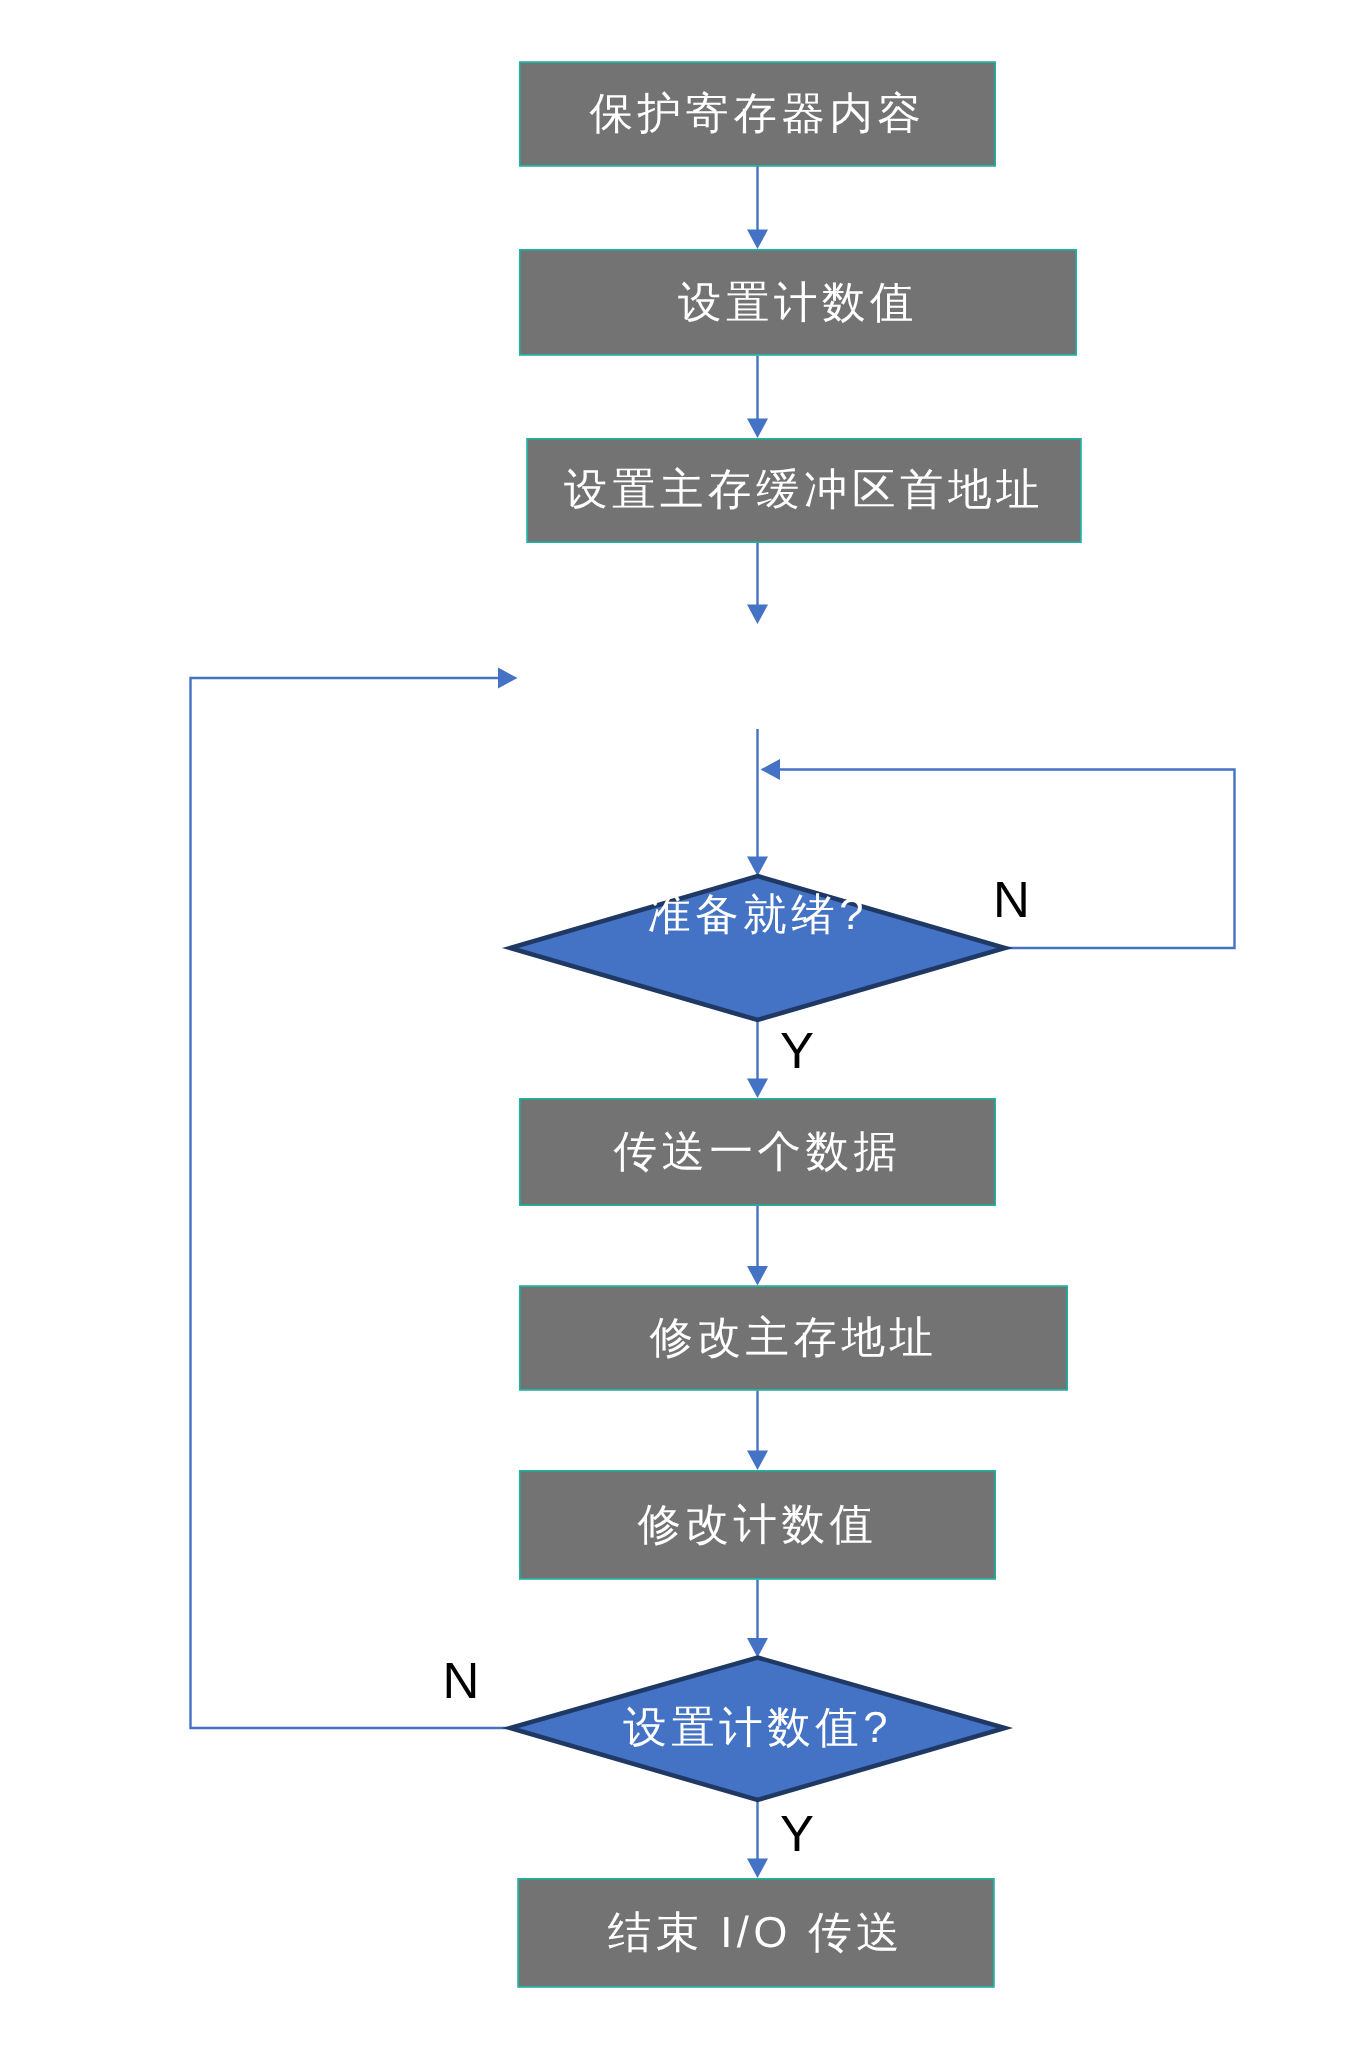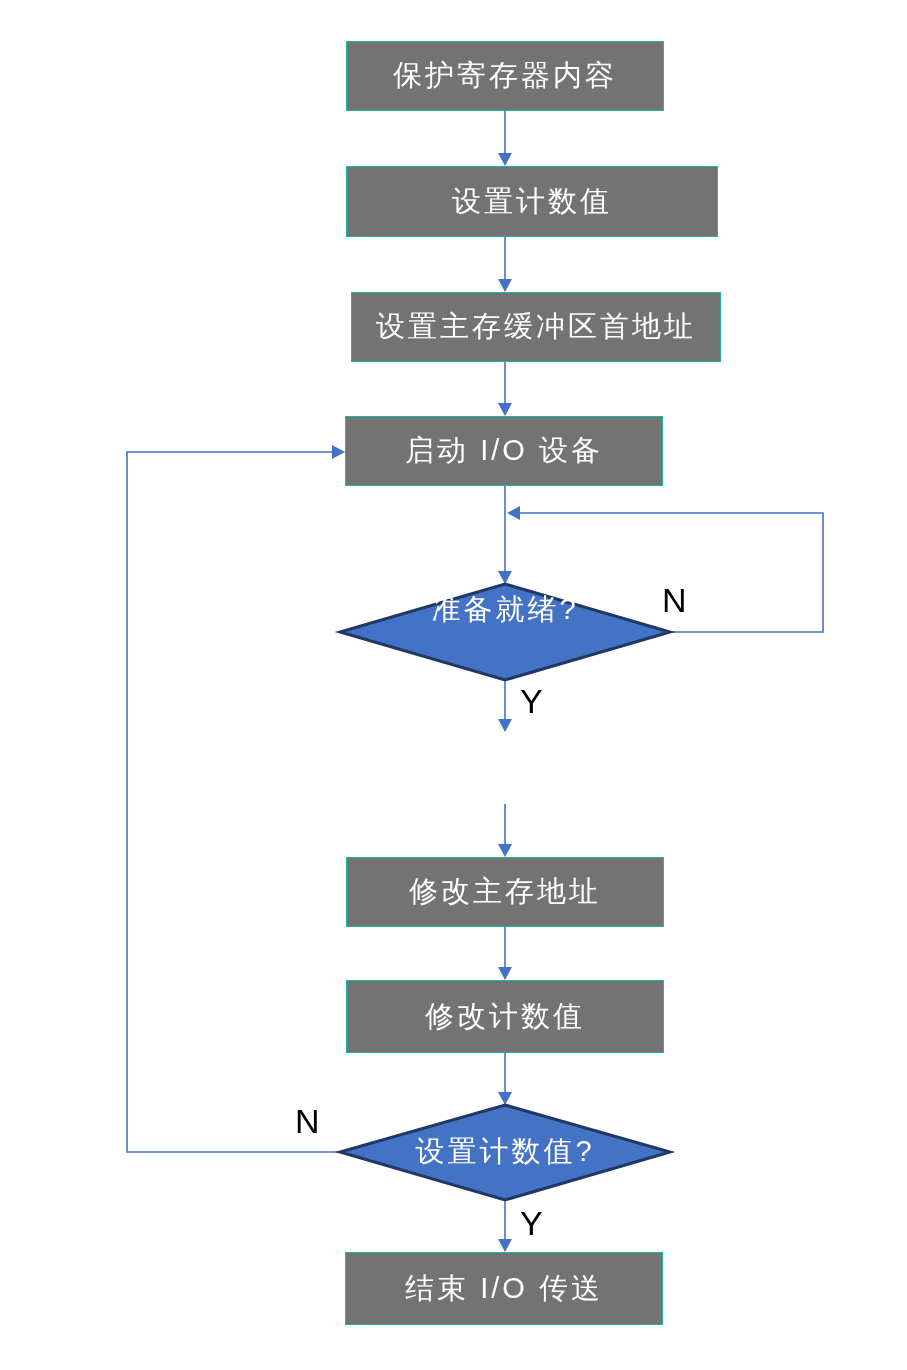--- a/index.html
+++ b/index.html
@@ -54,21 +54,21 @@
     font-size: 34px;
     font-weight: 300;
     line-height: 1;
   }
   
   .n-protect   { left: 346px; top: 41px;   width: 318px; height: 70px; }
   .n-setcount  { left: 346px; top: 166px;  width: 372px; height: 71px; }
   .n-setaddr   { left: 319px; top: 292px;  width: 370px; height: 70px; margin-left: 32px; }
   .n-startio   { left: 345px; top: 416px;  width: 318px; height: 70px; }
   .n-transfer  { left: 346px; top: 732px;  width: 318px; height: 72px; }
-  .n-modaddr   { left: 346px; top: 857px;  width: 318px; height: 70px; }
+  .n-modaddr   { left: 346px; top: 857px;  width: 366px; height: 70px; }
   .n-modcount  { left: 346px; top: 980px;  width: 318px; height: 73px; }
   .n-endio     { left: 345px; top: 1252px; width: 318px; height: 73px; }
   .dl-ready    { left: 375px; top: 588px;  width: 260px; height: 44px; }
   .dl-done     { left: 375px; top: 1130px; width: 260px; height: 44px; }
   .el-ready-n  { left: 662px; top: 583px; }
   .el-ready-y  { left: 520px; top: 684px; }
   .el-done-n   { left: 295px; top: 1104px; }
   .el-done-y   { left: 520px; top: 1206px; }
 </style>
 </head>
@@ -110,21 +110,21 @@
 
     <g fill="#4472C4" stroke="#1F3864" stroke-width="3">
       <polygon points="505,584 670,632 505,680 340,632"></polygon>
       <polygon points="505,1105 670,1152 505,1200 340,1152"></polygon>
     </g>
   </svg>
 
   <div class="node n-protect">保护寄存器内容</div>
   <div class="node n-setcount">设置计数值</div>
   <div class="node n-setaddr">设置主存缓冲区首地址</div>
-  <div class="node n-startio">启动 I/O 设备</div>
+  <div class="node n-transfer">传送一个数据</div>
   <div class="node n-modaddr">修改主存地址</div>
   <div class="node n-endio">结束 I/O 传送</div>
   <div class="node n-modcount">修改计数值</div>
 
   <div class="diamond-label dl-ready">准备就绪?</div>
   <div class="diamond-label dl-done">设置计数值?</div>
 
   <div class="edge-label el-ready-n">N</div>
   <div class="edge-label el-ready-y">Y</div>
   <div class="edge-label el-done-n">N</div>

